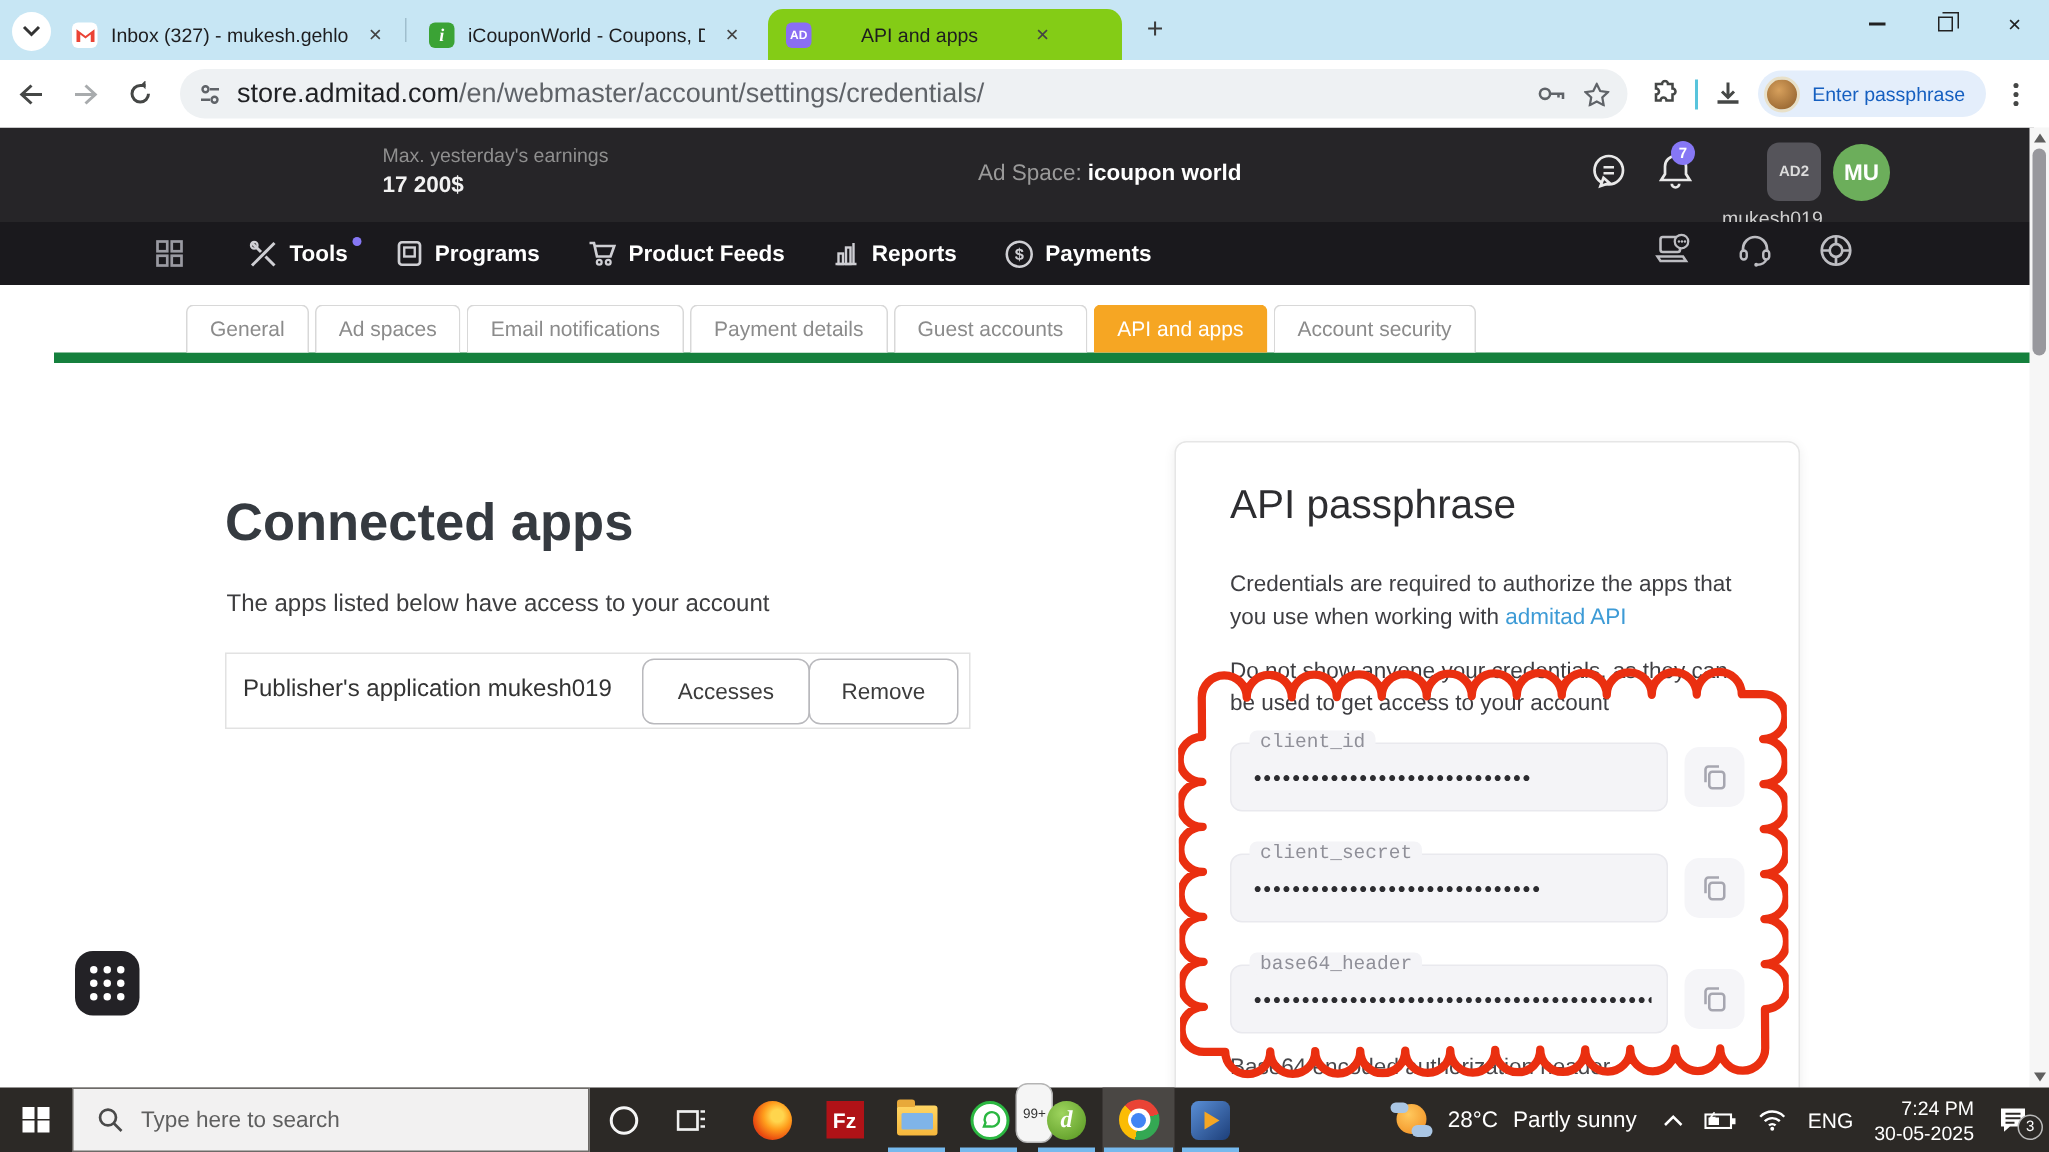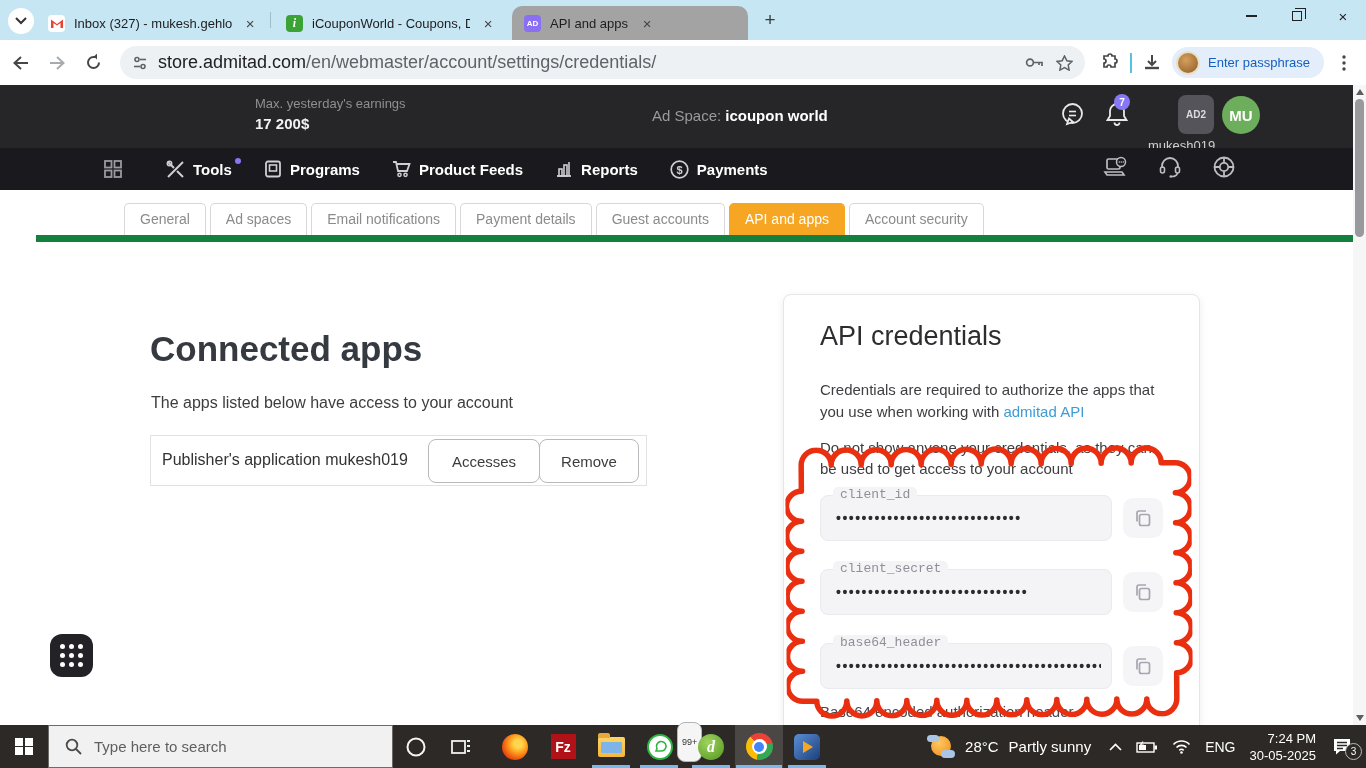--- a/index.html
+++ b/index.html
@@ -4,21 +4,21 @@
 <style>
   * { margin:0; padding:0; box-sizing:border-box; }
   body { font-family:"Liberation Sans",sans-serif; }
   .screen { position:relative; width:1366px; height:768px; overflow:hidden; background:#fff; }
 
   
   .tabstrip { position:absolute; left:0; top:0; width:1366px; height:40px; background:#c7e6f4; }
   .tab-search-btn { position:absolute; left:8px; top:8px; width:26px; height:26px; border-radius:50%; background:#fff; display:flex; align-items:center; justify-content:center; color:#333; }
   .tab { position:absolute; top:6px; height:34px; display:flex; align-items:center; padding:0 8px 0 12px; font-size:13px; color:#1d1d1f; }
   .tab.inactive { border-radius:8px; }
-  .tab.active { background:#a3a3a3; border-radius:10px 10px 0 0; }
+  .tab.active { background:#84cc16; border-radius:10px 10px 0 0;gap:24px; }
   .tab .fav { width:17px; height:17px; flex:0 0 17px; margin-right:9px; display:flex; align-items:center; justify-content:center; font-weight:bold; border-radius:4px; }
   .fav.gmail { background:#fff; }
   .fav.icoupon { background:#3ba335; color:#fff; font:italic bold 12px "Liberation Serif",serif; }
   .fav.admitad { background:#8a6ef3; color:#fff; font-size:8px; font-weight:bold; }
   .tab-title { white-space:nowrap; overflow:hidden; max-width:178px; }
   .tab-close { margin-left:10px; font-size:15px; color:#444; width:18px; text-align:center; }
   .tab-divider { position:absolute; top:12px; width:1px; height:16px; background:#9fbecd; }
   .newtab-btn { position:absolute; left:758px; top:8px; width:24px; height:24px; font-size:19px; color:#3c3c3c; text-align:center; line-height:23px; }
   .wincontrols { position:absolute; right:0; top:0; height:32px; display:flex; }
   .winbtn { width:46px; height:32px; display:flex; align-items:center; justify-content:center; color:#222; font-size:15px; }
@@ -396,21 +396,21 @@
 
     <div class="h1">Connected apps</div>
     <div class="subtitle">The apps listed below have access to your account</div>
     <div class="app-row">
       <span class="app-name">Publisher's application mukesh019</span>
       <button class="btn accesses">Accesses</button>
       <button class="btn remove">Remove</button>
     </div>
 
     <div class="card">
-      <h2>API credentials</h2>
+      <h2>API passphrase</h2>
       <div class="desc"><span>Credentials are required to authorize the apps that you use when working with</span> <a href="#">admitad API</a></div>
       <div class="warn">Do not show anyone your credentials, as they can be used to get access to your account</div>
 
       <div class="field f1">
         <span class="flabel">client_id</span>
         <span class="fvalue">•••••••••••••••••••••••••••••</span>
       </div>
       <div class="copy-btn c1">
         <svg width="18" height="18" viewBox="0 0 18 18">
             <rect x="5.5" y="5.5" width="10" height="11" rx="2" fill="none" stroke="currentColor" stroke-width="1.7"></rect>

